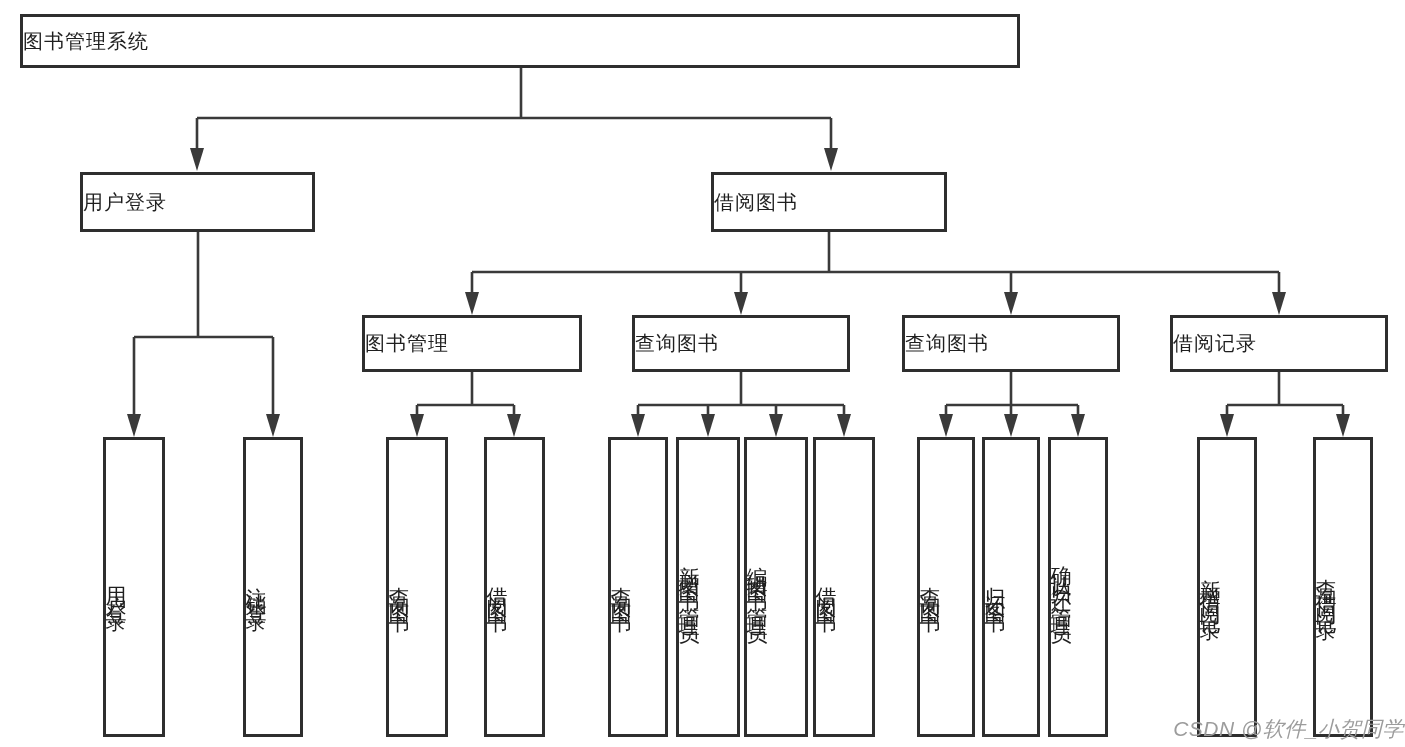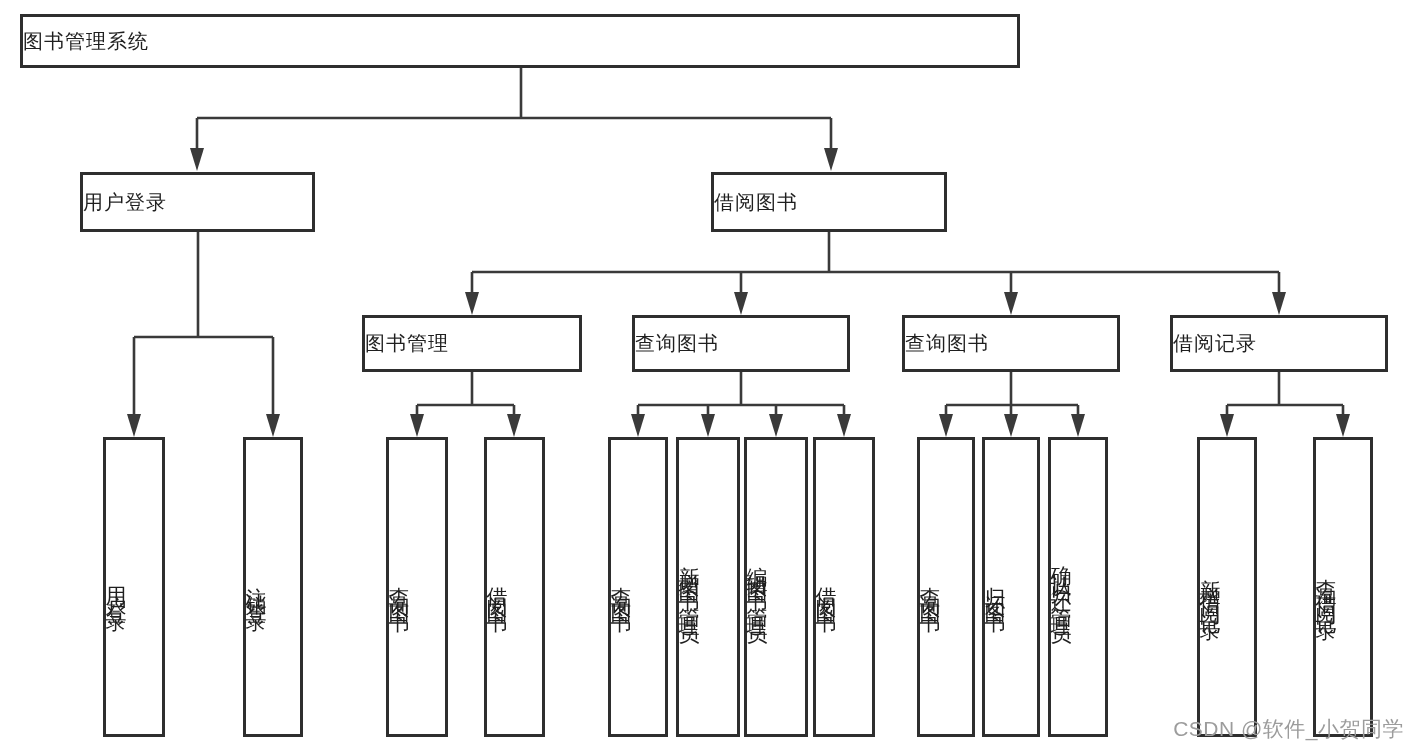--- a/index.html
+++ b/index.html
@@ -16,21 +16,21 @@
     display:flex;align-items:center;justify-content:flex-start;
     color:var(--text);font-size:20px;letter-spacing:1px;
   }
   .leaf{font-size:21px;}
   .leaf .vtext{
     writing-mode:vertical-rl;text-orientation:mixed;
     letter-spacing:0.4em;line-height:1;white-space:nowrap;
   }
   .watermark{
     position:absolute;right:1px;bottom:4px;z-index:5;
-    color:var(--watermark);font-size:21px;letter-spacing:0.5px;
+    color:var(--watermark);font-size:21px;letter-spacing:0.5px;font-style:italic;
   }
 </style>
 </head>
 <body>
 
 <div class="stage">
 
   <svg class="edges" viewBox="0 0 1405 747" xmlns="http://www.w3.org/2000/svg" aria-hidden="true">
 
     <path class="edge" d="M521 68 V118 M197 118 H831 M197 118 V150 M831 118 V150"></path>

